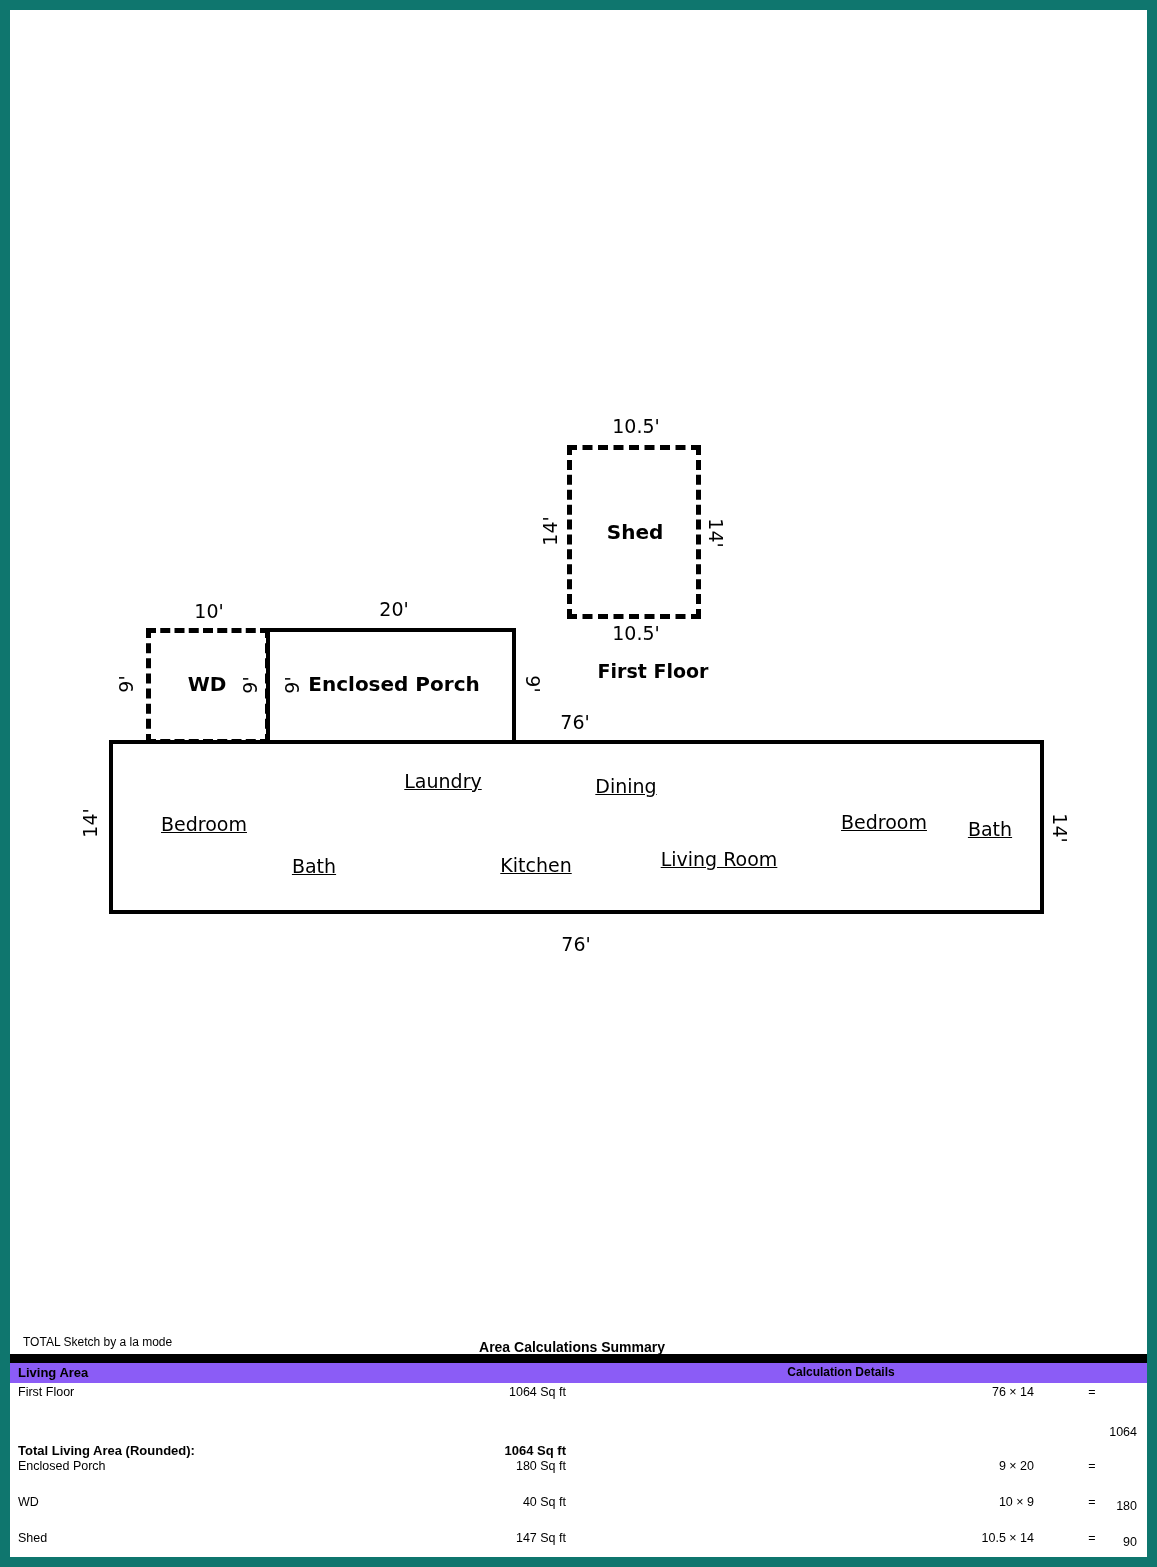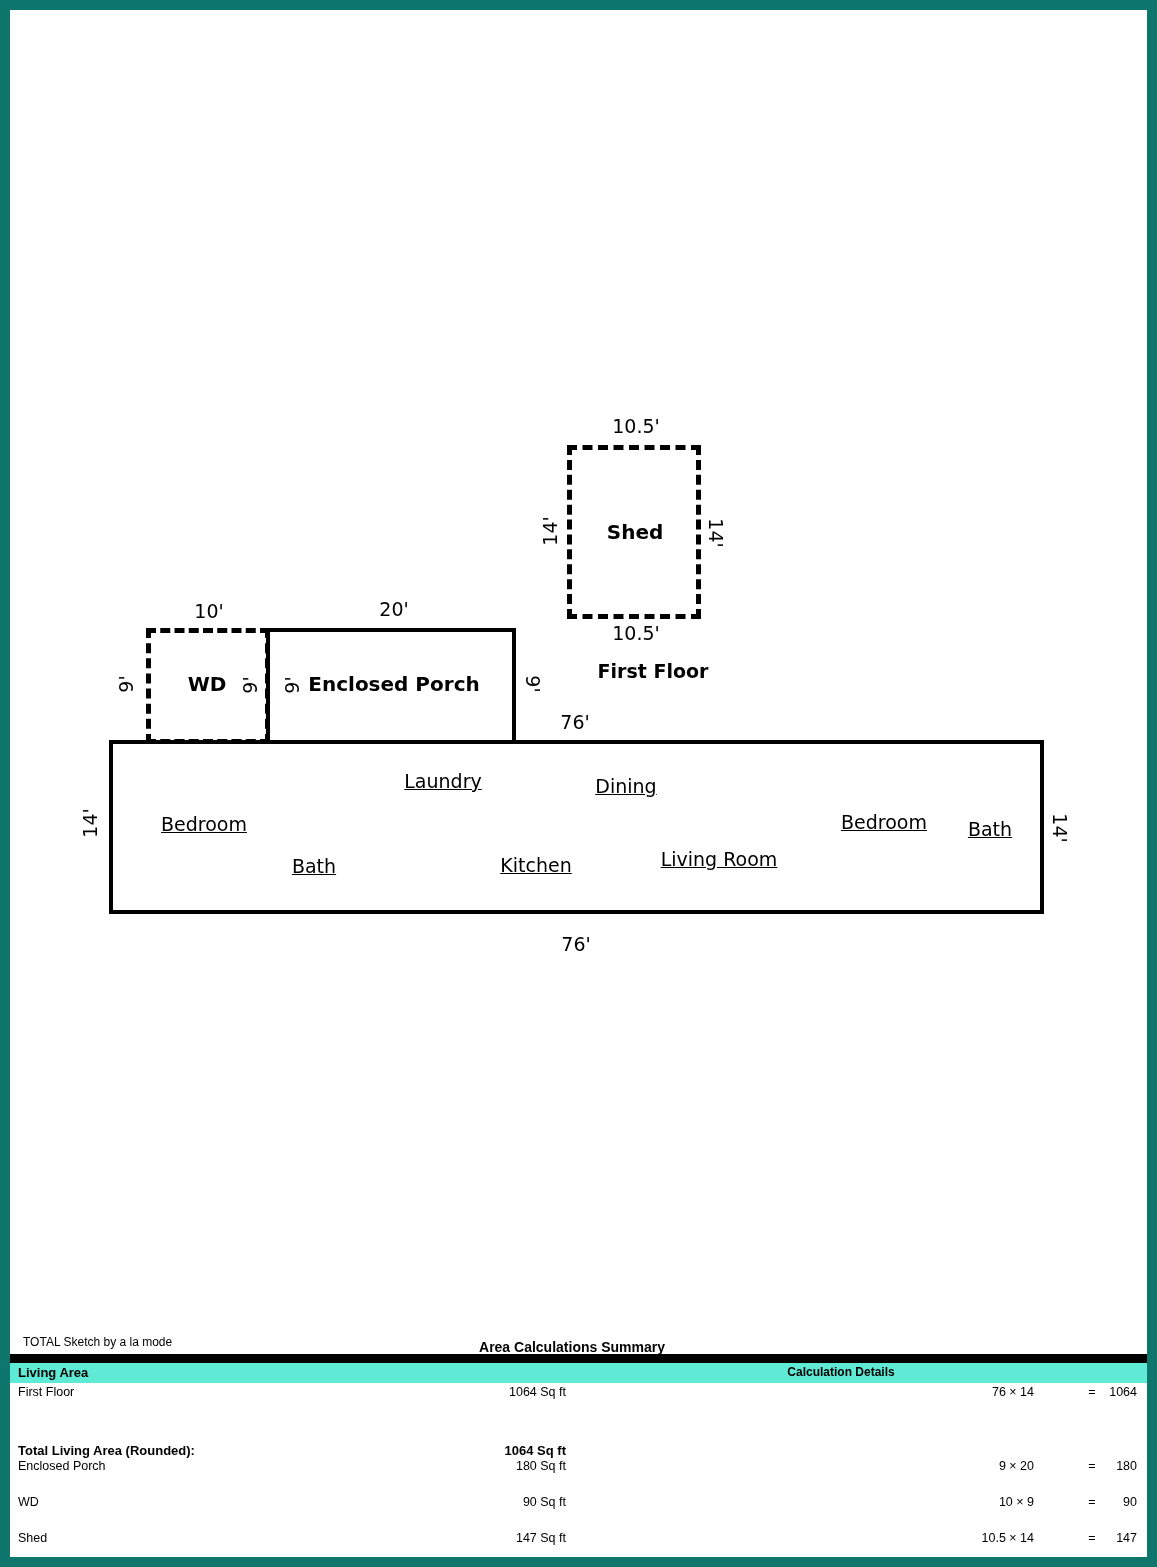--- a/index.html
+++ b/index.html
@@ -23,33 +23,33 @@
   .caption{font-size:19px;font-weight:bold;}
   .v-ccw{transform:translate(-50%,-50%) rotate(-90deg);}
   .v-cw{transform:translate(-50%,-50%) rotate(90deg);}
   
   .summary{position:absolute;left:0;top:0;width:100%;height:100%;
     font-family:"Liberation Sans", sans-serif;color:#000;border-radius:27px;}
   .brand{position:absolute;left:13px;top:1325px;font-size:12px;}
   .sum-title{position:absolute;left:562px;top:1329px;transform:translateX(-50%);
     font-size:14px;font-weight:bold;white-space:nowrap;}
   .bar{position:absolute;left:0;right:0;top:1344px;height:9px;background:#000;}
-  .band{position:absolute;left:0;right:0;height:20px;background:#5eead4;}
+  .band{position:absolute;left:0;right:0;height:20px;background:#8b5cf6;}
   .band1{top:1353px;}
   .band2{top:1429px;height:18px;}
   .band-label{position:absolute;left:8px;top:2px;font-size:13px;font-weight:bold;}
   .calc-header{position:absolute;left:831px;top:2px;transform:translateX(-50%);
     font-size:12px;font-weight:bold;white-space:nowrap;}
   .trow{position:absolute;left:0;right:0;height:16px;font-size:12.5px;}
   .trow span{position:absolute;white-space:nowrap;}
   .c-name{left:8px;}
   .c-value{left:356px;width:200px;text-align:right;}
   .c-expr{left:888px;width:136px;text-align:right;}
   .c-eq{left:1072px;width:20px;text-align:center;}
-  .c-result{left:1082px;width:45px;text-align:right;}
+  .c-result{left:1082px;width:45px;text-align:right;margin-top:40px;}
   .trow.bold{font-weight:bold;font-size:13px;margin-top:20px;}
 </style>
 </head>
 <body>
 
 <div class="page">
 
   <div>
 
     <div class="box dashed" style="left:557px;top:435px;width:134px;height:174px;"></div>
@@ -119,21 +119,21 @@
     <div class="trow" style="top:1449px;">
       <span class="c-name">Enclosed Porch</span>
       <span class="c-value">180 Sq ft</span>
       <span class="c-expr">9 × 20</span>
       <span class="c-eq">=</span>
       <span class="c-result">180</span>
     </div>
 
     <div class="trow" style="top:1485px;">
       <span class="c-name">WD</span>
-      <span class="c-value">90 Sq ft</span>
+      <span class="c-value">40 Sq ft</span>
       <span class="c-expr">10 × 9</span>
       <span class="c-eq">=</span>
       <span class="c-result">90</span>
     </div>
 
     <div class="trow" style="top:1521px;">
       <span class="c-name">Shed</span>
       <span class="c-value">147 Sq ft</span>
       <span class="c-expr">10.5 × 14</span>
       <span class="c-eq">=</span>

